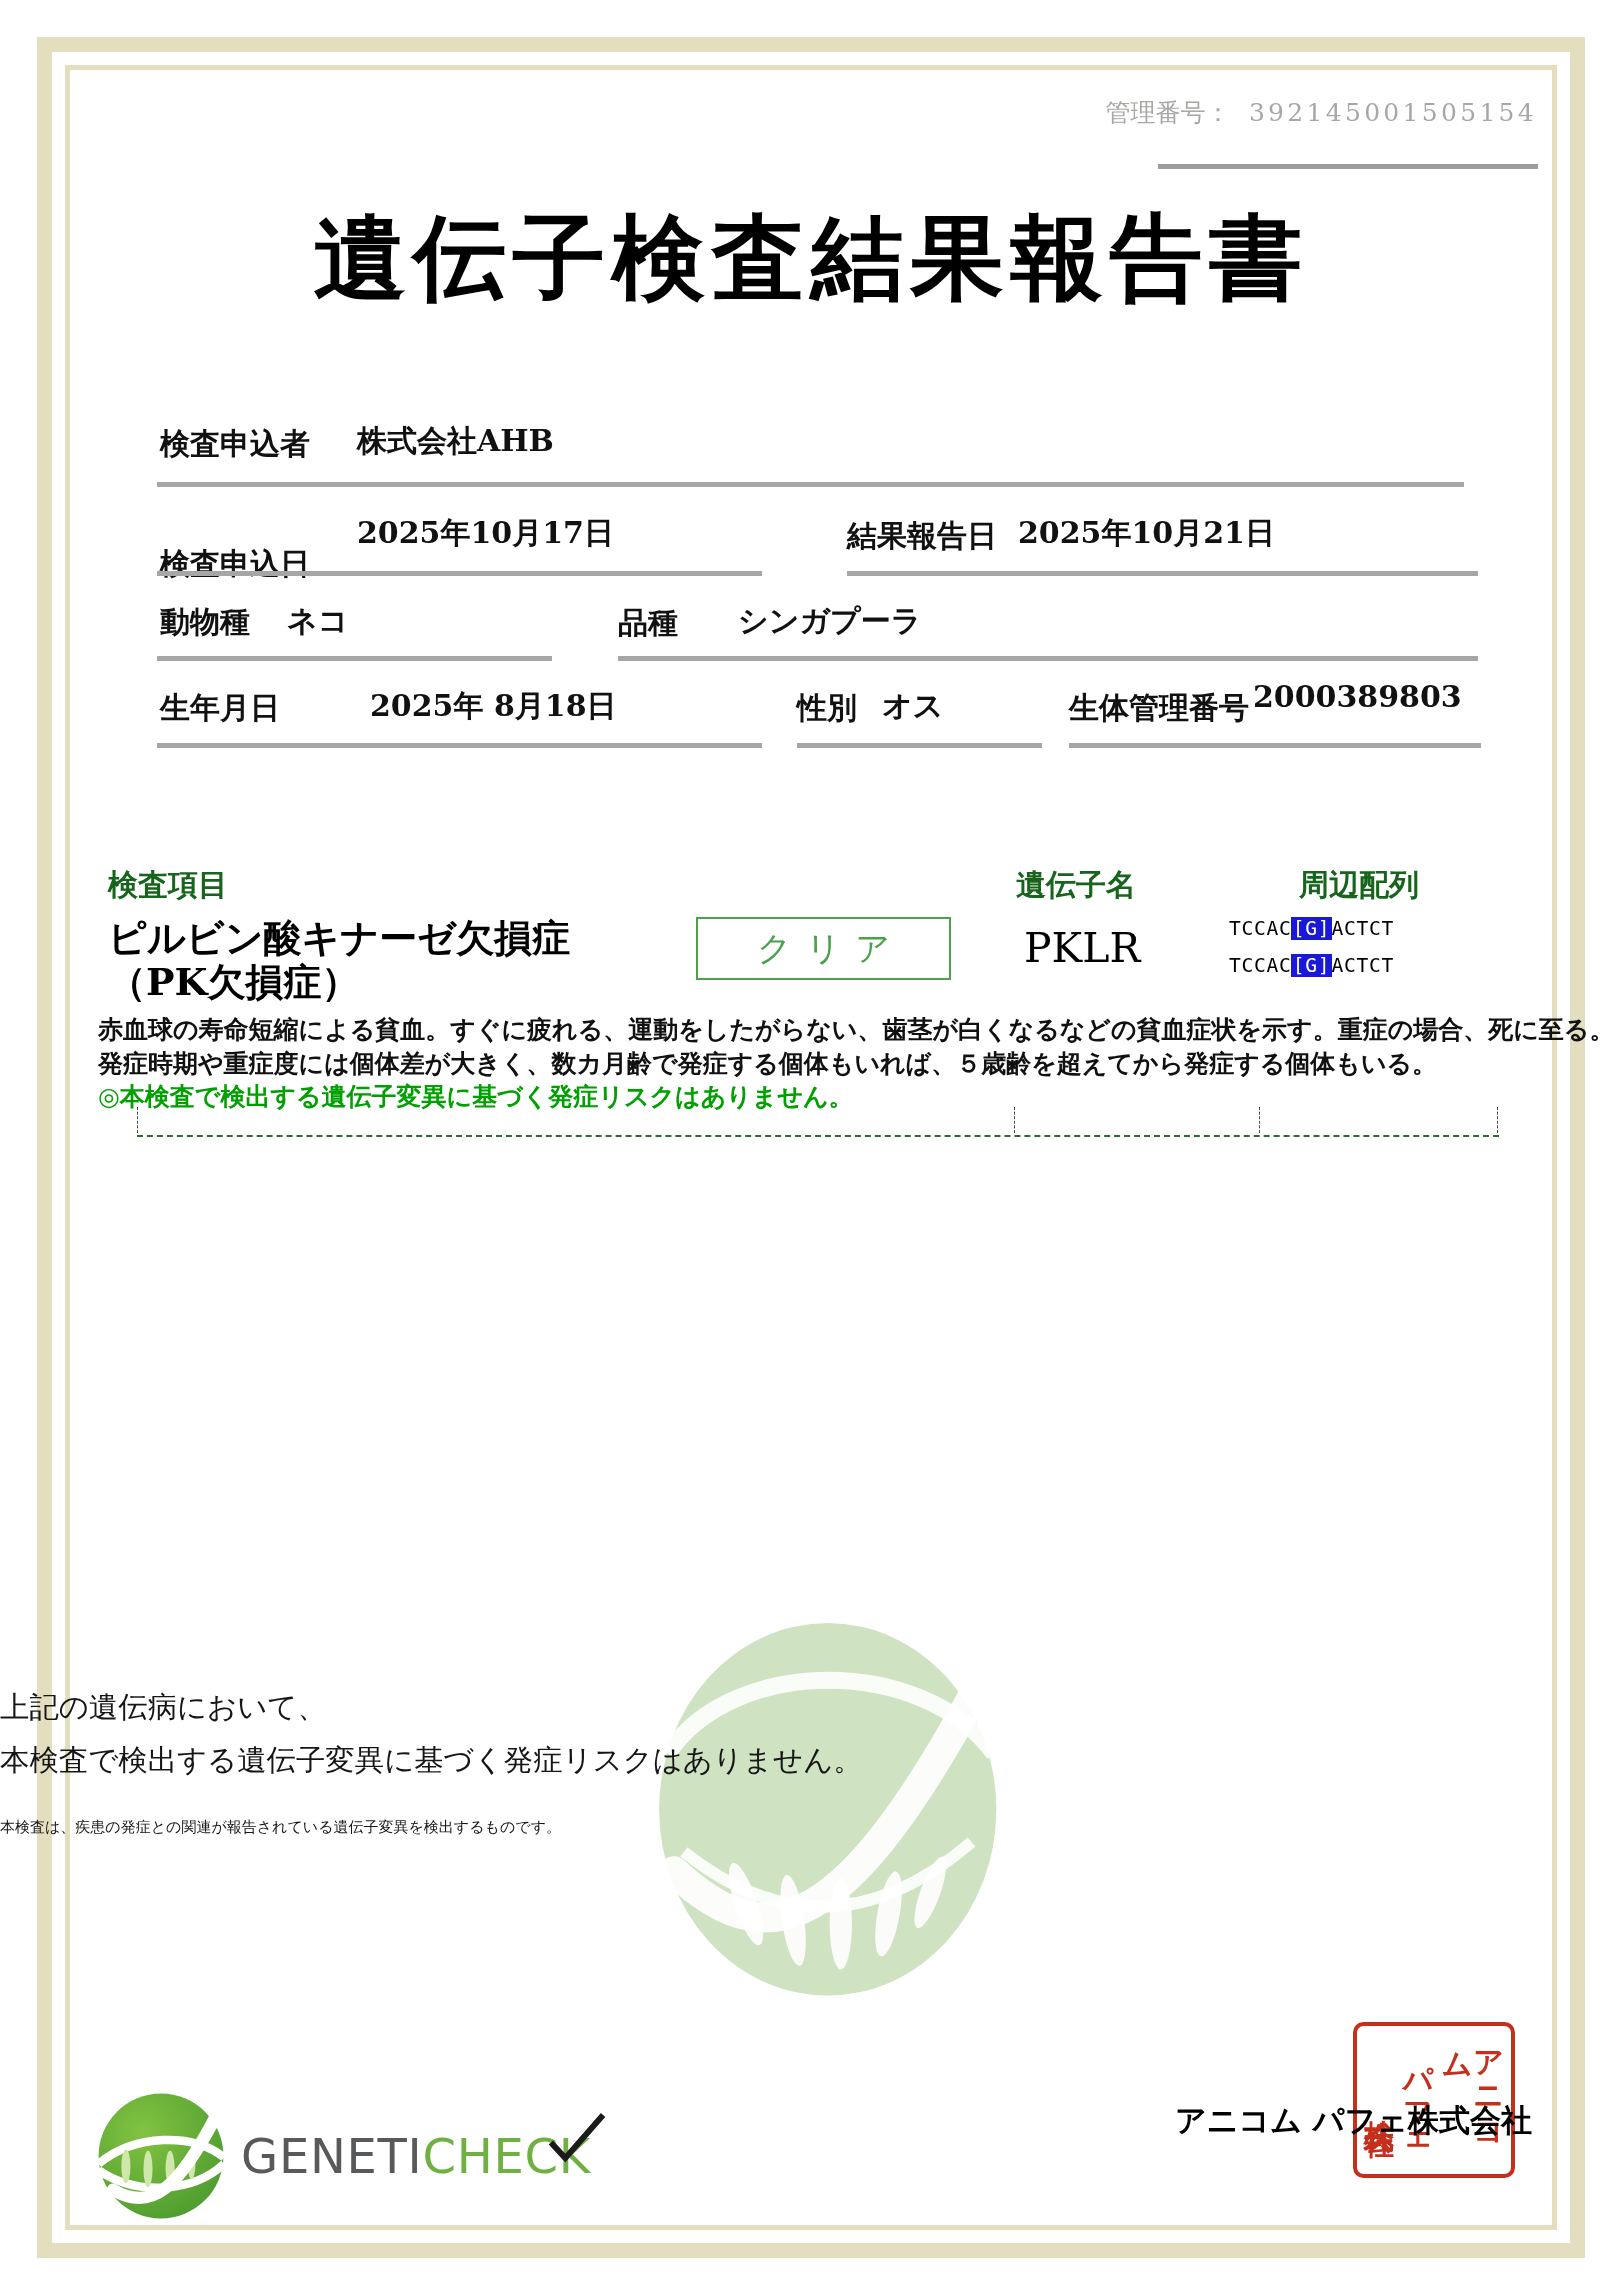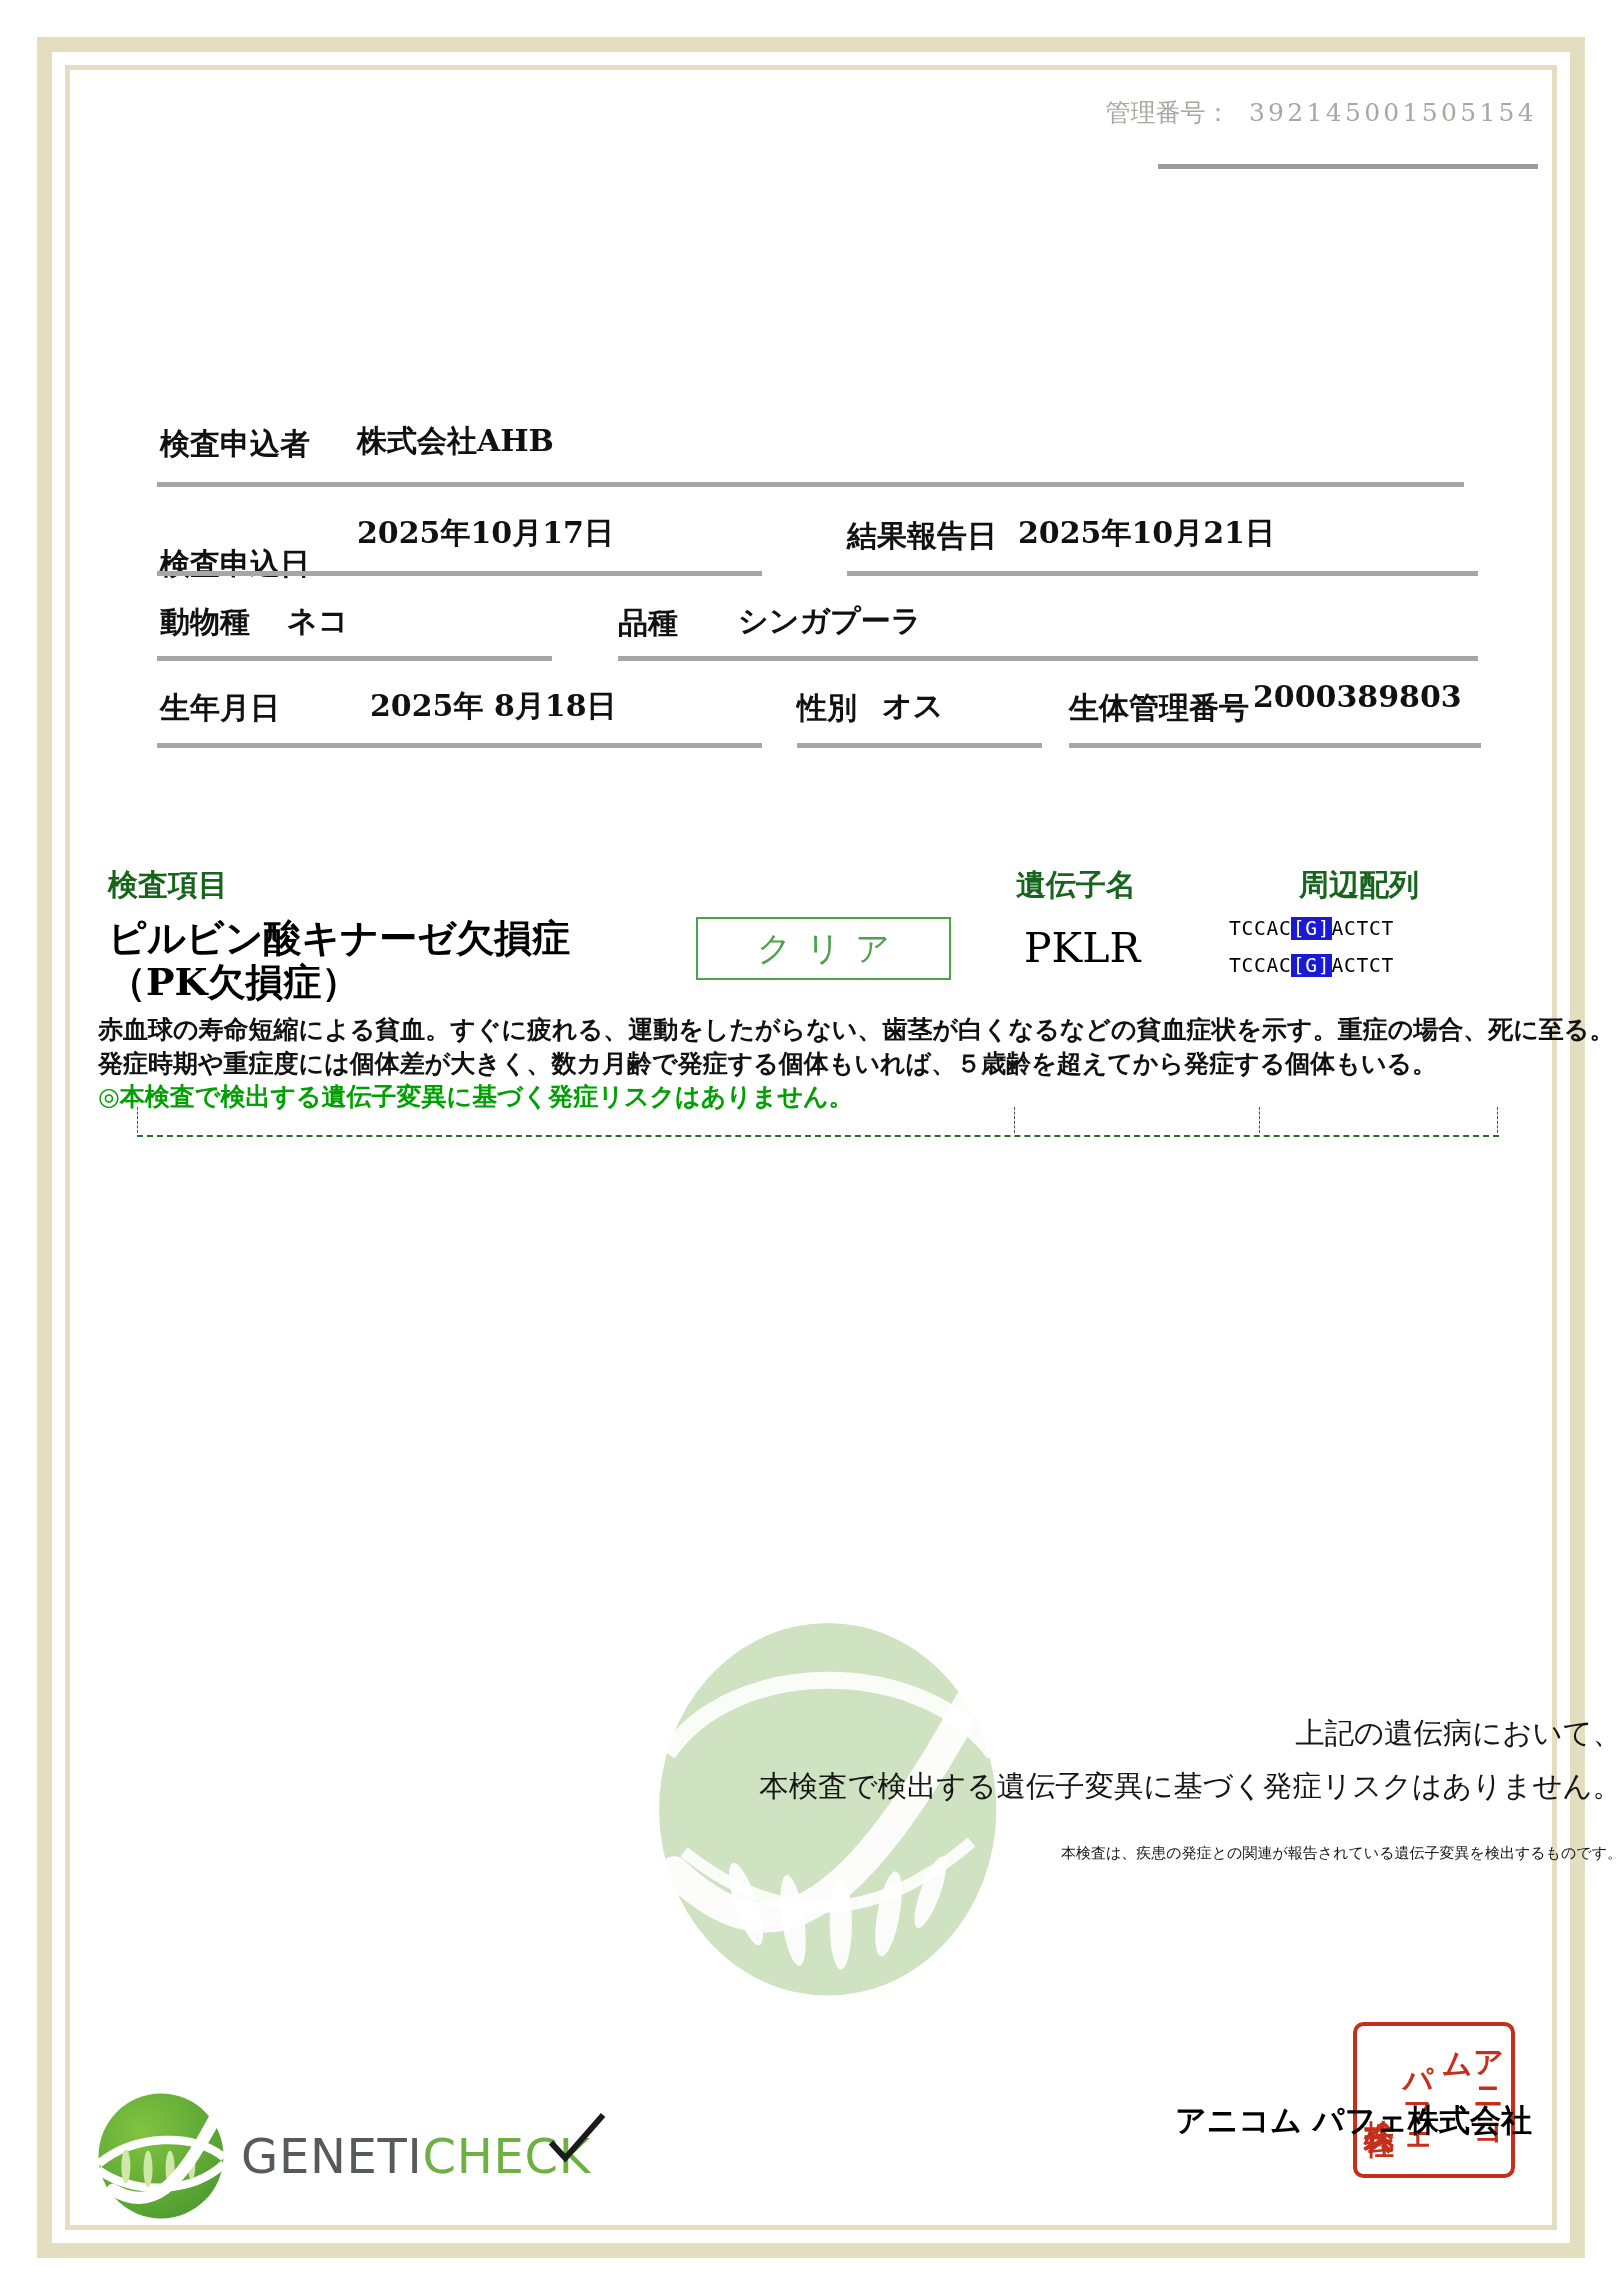--- a/index.html
+++ b/index.html
@@ -35,22 +35,22 @@
   .desc{position:absolute;left:98px;width:1440px;font:600 25px "DejaVu Serif",serif;white-space:nowrap;}
   .desc.green{color:#00a000;}
 
   .dash-row{position:absolute;left:137px;top:1107px;width:1362px;height:27.5px;
             border-bottom:2.6px dashed #2d6b2d;}
   .vd{position:absolute;top:0;height:26px;width:0;border-left:1.3px dashed #4a4a4a;}
 
   
   .watermark{position:absolute;left:648px;top:1590px;width:366px;height:419px;opacity:0.55;}
 
-  .center-line{position:absolute;left:0;width:1622px;text-align:right;
-               font-family:"DejaVu Sans","Liberation Sans",sans-serif;color:#161616;white-space:nowrap;margin-top:26px;}
+  .center-line{position:absolute;left:0;width:1622px;text-align:left;
+               font-family:"DejaVu Sans","Liberation Sans",sans-serif;color:#161616;white-space:nowrap;}
 
   
   .logo-mark{position:absolute;left:96px;top:2091px;width:130px;height:130px;}
   .wordmark{position:absolute;left:241px;top:2128px;font:400 48px "DejaVu Sans","Liberation Sans",sans-serif;
             letter-spacing:0.7px;white-space:nowrap;}
   .wordmark .wm-gray{color:#58595b;}
   .wordmark .wm-green{color:#6fb043;}
   .wm-check{position:absolute;right:-15.7px;top:-17px;}
   .company{position:absolute;left:1175px;top:2100px;font:700 31px "DejaVu Serif",serif;
            color:#000;z-index:3;white-space:nowrap;}
@@ -67,20 +67,21 @@
 <div class="page">
 
   <div class="frame-outer"></div>
   <div class="frame-inner"></div>
 
   <div class="control">
     <span>管理番号：</span><span class="ctrl-num">392145001505154</span>
   </div>
   <div class="rule ctrl-rule"></div>
 
+  <h1 class="title">遺伝子検査結果報告書</h1>
 
   <span class="lbl" style="left:160px;top:424px;">検査申込者</span>
   <span class="val" style="left:357px;top:421px;">株式会社AHB</span>
   <div class="rule" style="left:157px;top:482px;width:1307px;"></div>
 
   <span class="lbl" style="left:160px;top:516px;margin-top:28px;">検査申込日</span>
   <span class="val" style="left:357px;top:513px;">2025年10月17日</span>
   <div class="rule" style="left:157px;top:571px;width:605px;"></div>
   <span class="lbl" style="left:847px;top:516px;">結果報告日</span>
   <span class="val" style="left:1018px;top:513px;">2025年10月21日</span>

